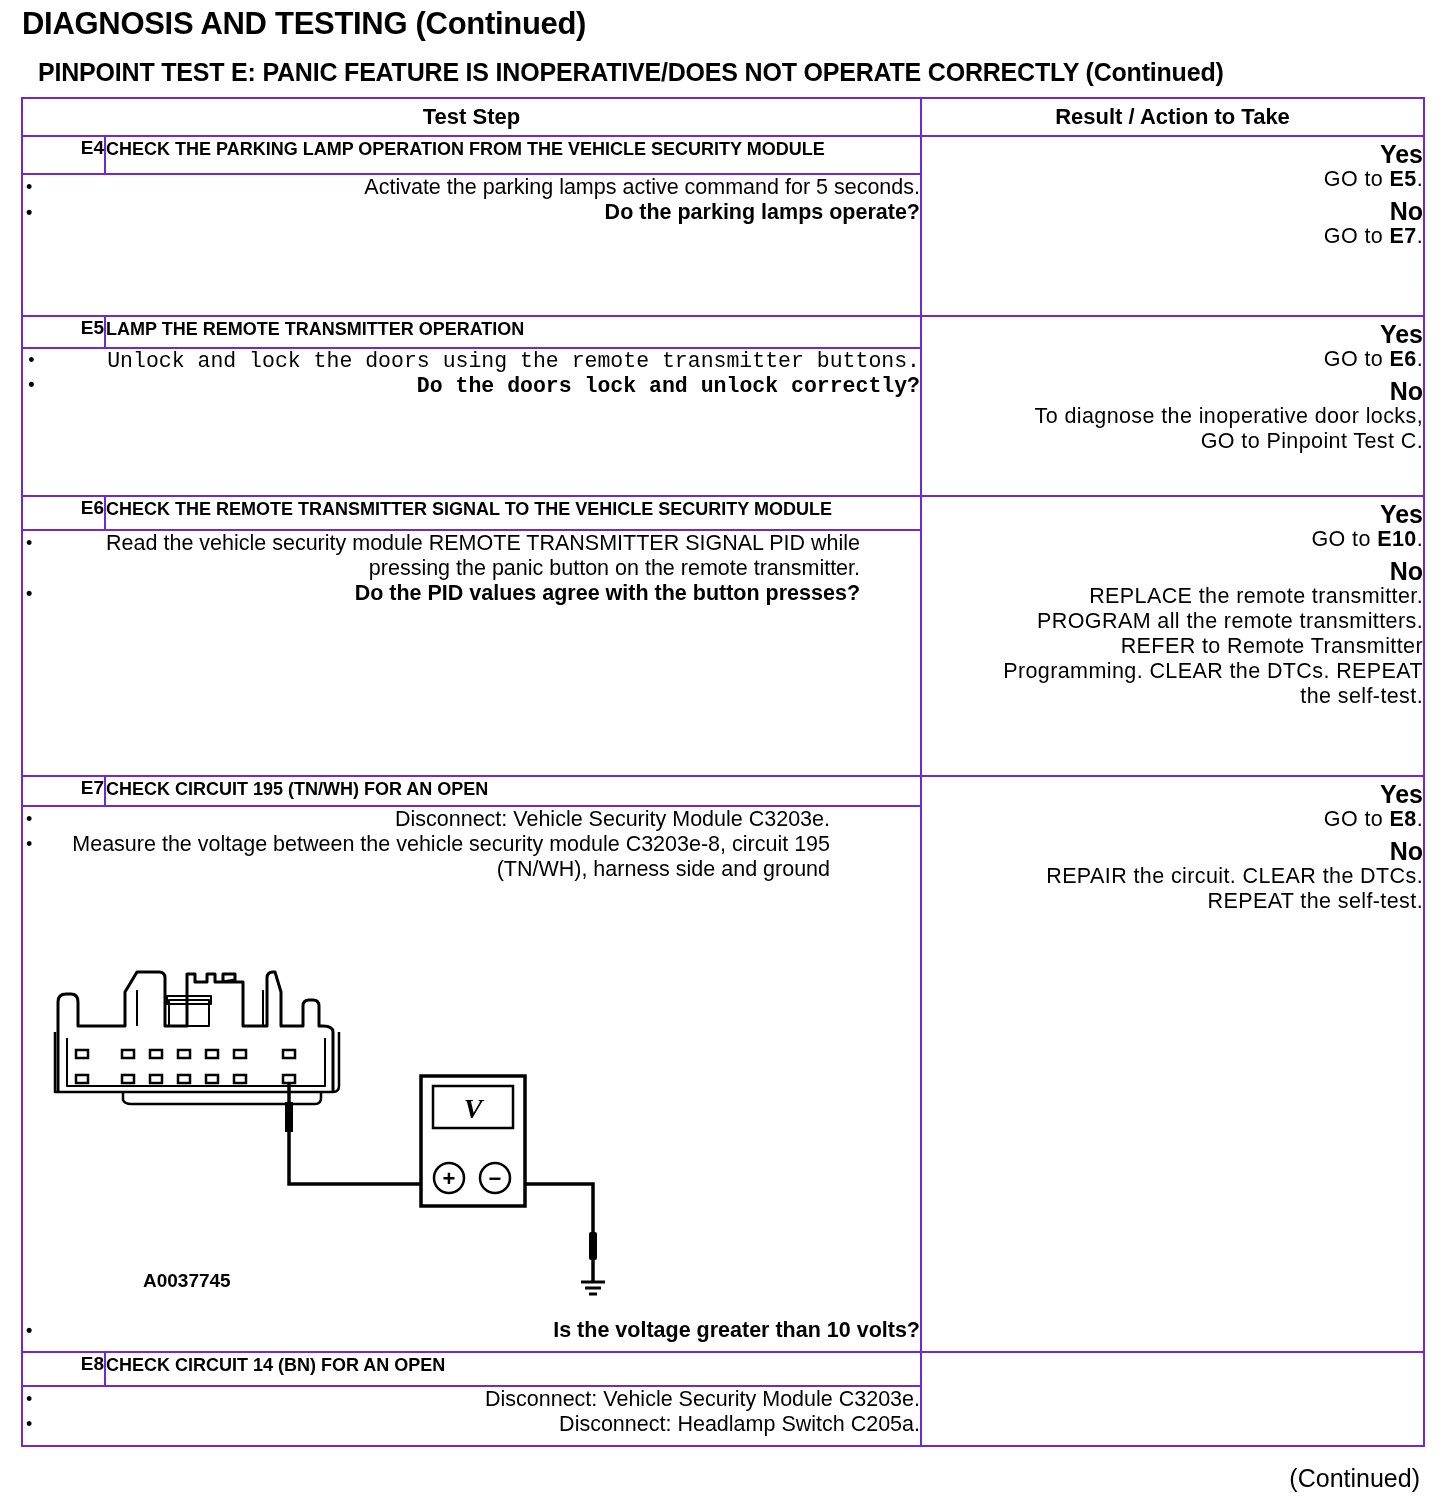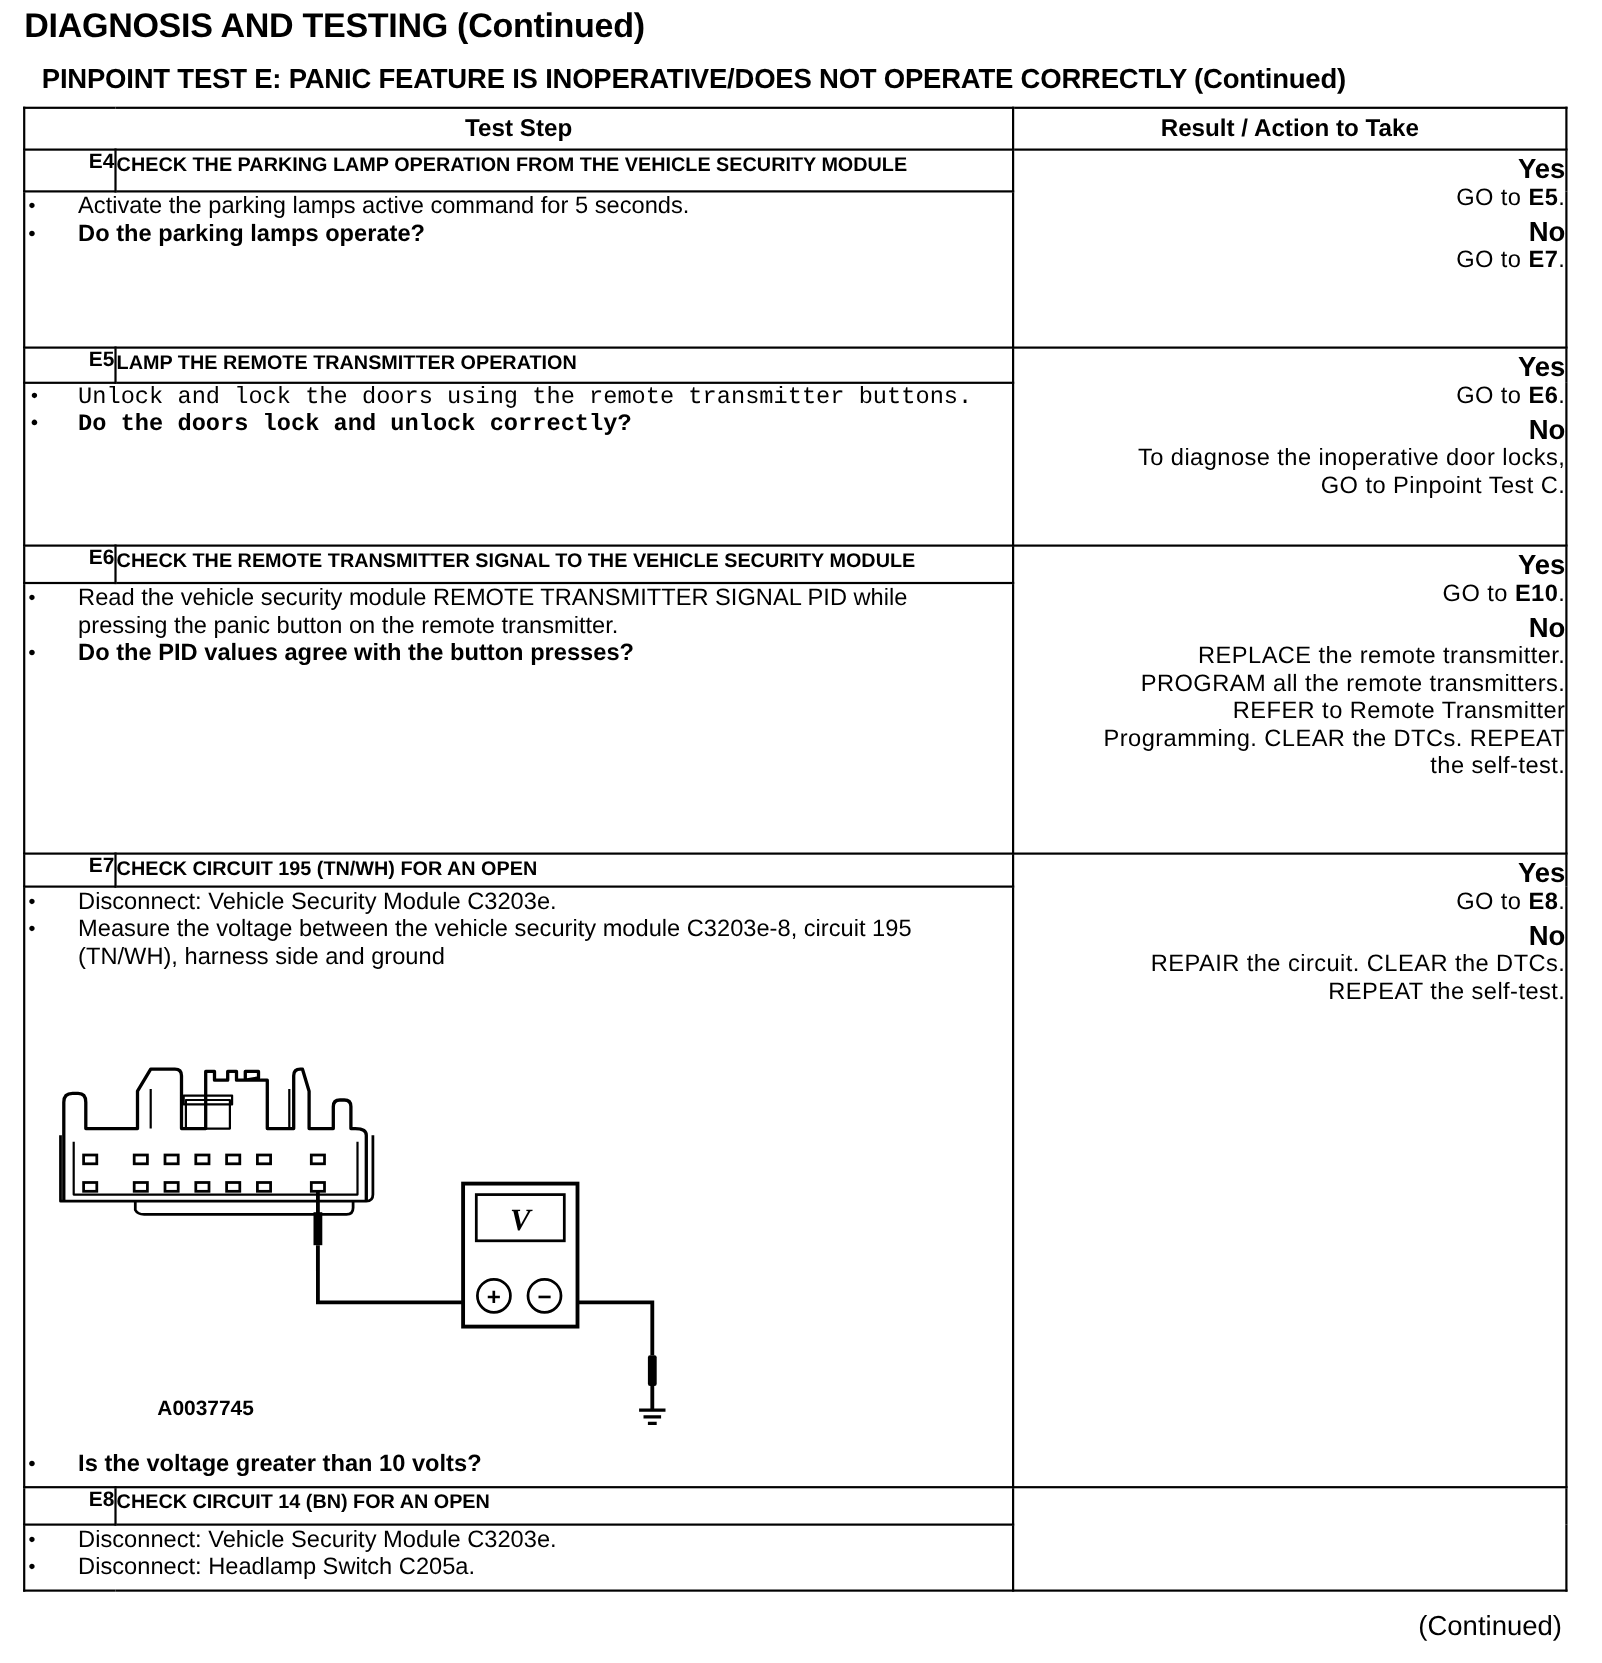--- a/index.html
+++ b/index.html
@@ -13,41 +13,41 @@
   }
   .test-title {
     position: absolute; left: 38px; top: 58px;
     font-size: 25px; font-weight: bold; letter-spacing: -0.2px; white-space: nowrap;
   }
   table.pt {
     position: absolute; left: 21px; top: 97px;
     width: 1402px; border-collapse: collapse; table-layout: fixed;
   }
   table.pt td, table.pt th {
-    border: 2px solid #000000; padding: 0; vertical-align: top;
+    border: 2px solid #6d28d9; padding: 0; vertical-align: top;
   }
   col.c-id { width: 83px; }
   col.c-step { width: 816px; }
   col.c-res { width: 503px; }
   th.hd {
     font-size: 22px; font-weight: bold; text-align: center; height: 36px;
     vertical-align: middle; line-height: 36px;
   }
   td.sid {
     font-size: 19px; font-weight: bold; text-align: right;
     padding-top: 4px; height: 28px; margin-top: 16px;
   }
   td.stitle {
     font-size: 18px; font-weight: bold; padding: 4px 12px 2px 12px; line-height: 24px;
   }
   td.sbody { padding: 4px 12px 4px 12px; }
   td.res { padding: 0 8px 2px 12px; vertical-align: bottom; text-align: right; }
   ul.bullets { list-style: none; margin: 0; padding: 0; }
   ul.bullets li {
-    position: relative; padding-left: 48px; font-size: 21.5px; line-height: 25px;
+    position: relative; padding-left: 24px; font-size: 21.5px; line-height: 25px; text-align: right;
   }
   ul.bullets li::before {
     content: "•"; position: absolute; left: 3px; top: 0; font-size: 18px;
   }
   ul.bullets li.q { font-weight: bold; }
   .ans-label { font-size: 25px; font-weight: bold; line-height: 26px; margin-top: 4px; }
   .ans-text { font-size: 21.5px; line-height: 25px; letter-spacing: 0.4px; }
   .ans-text b { font-weight: bold; }
   .ans-block + .ans-block { margin-top: 6px; margin-left: 13px; }
   .fig-wrap { position: relative; height: 430px; }

